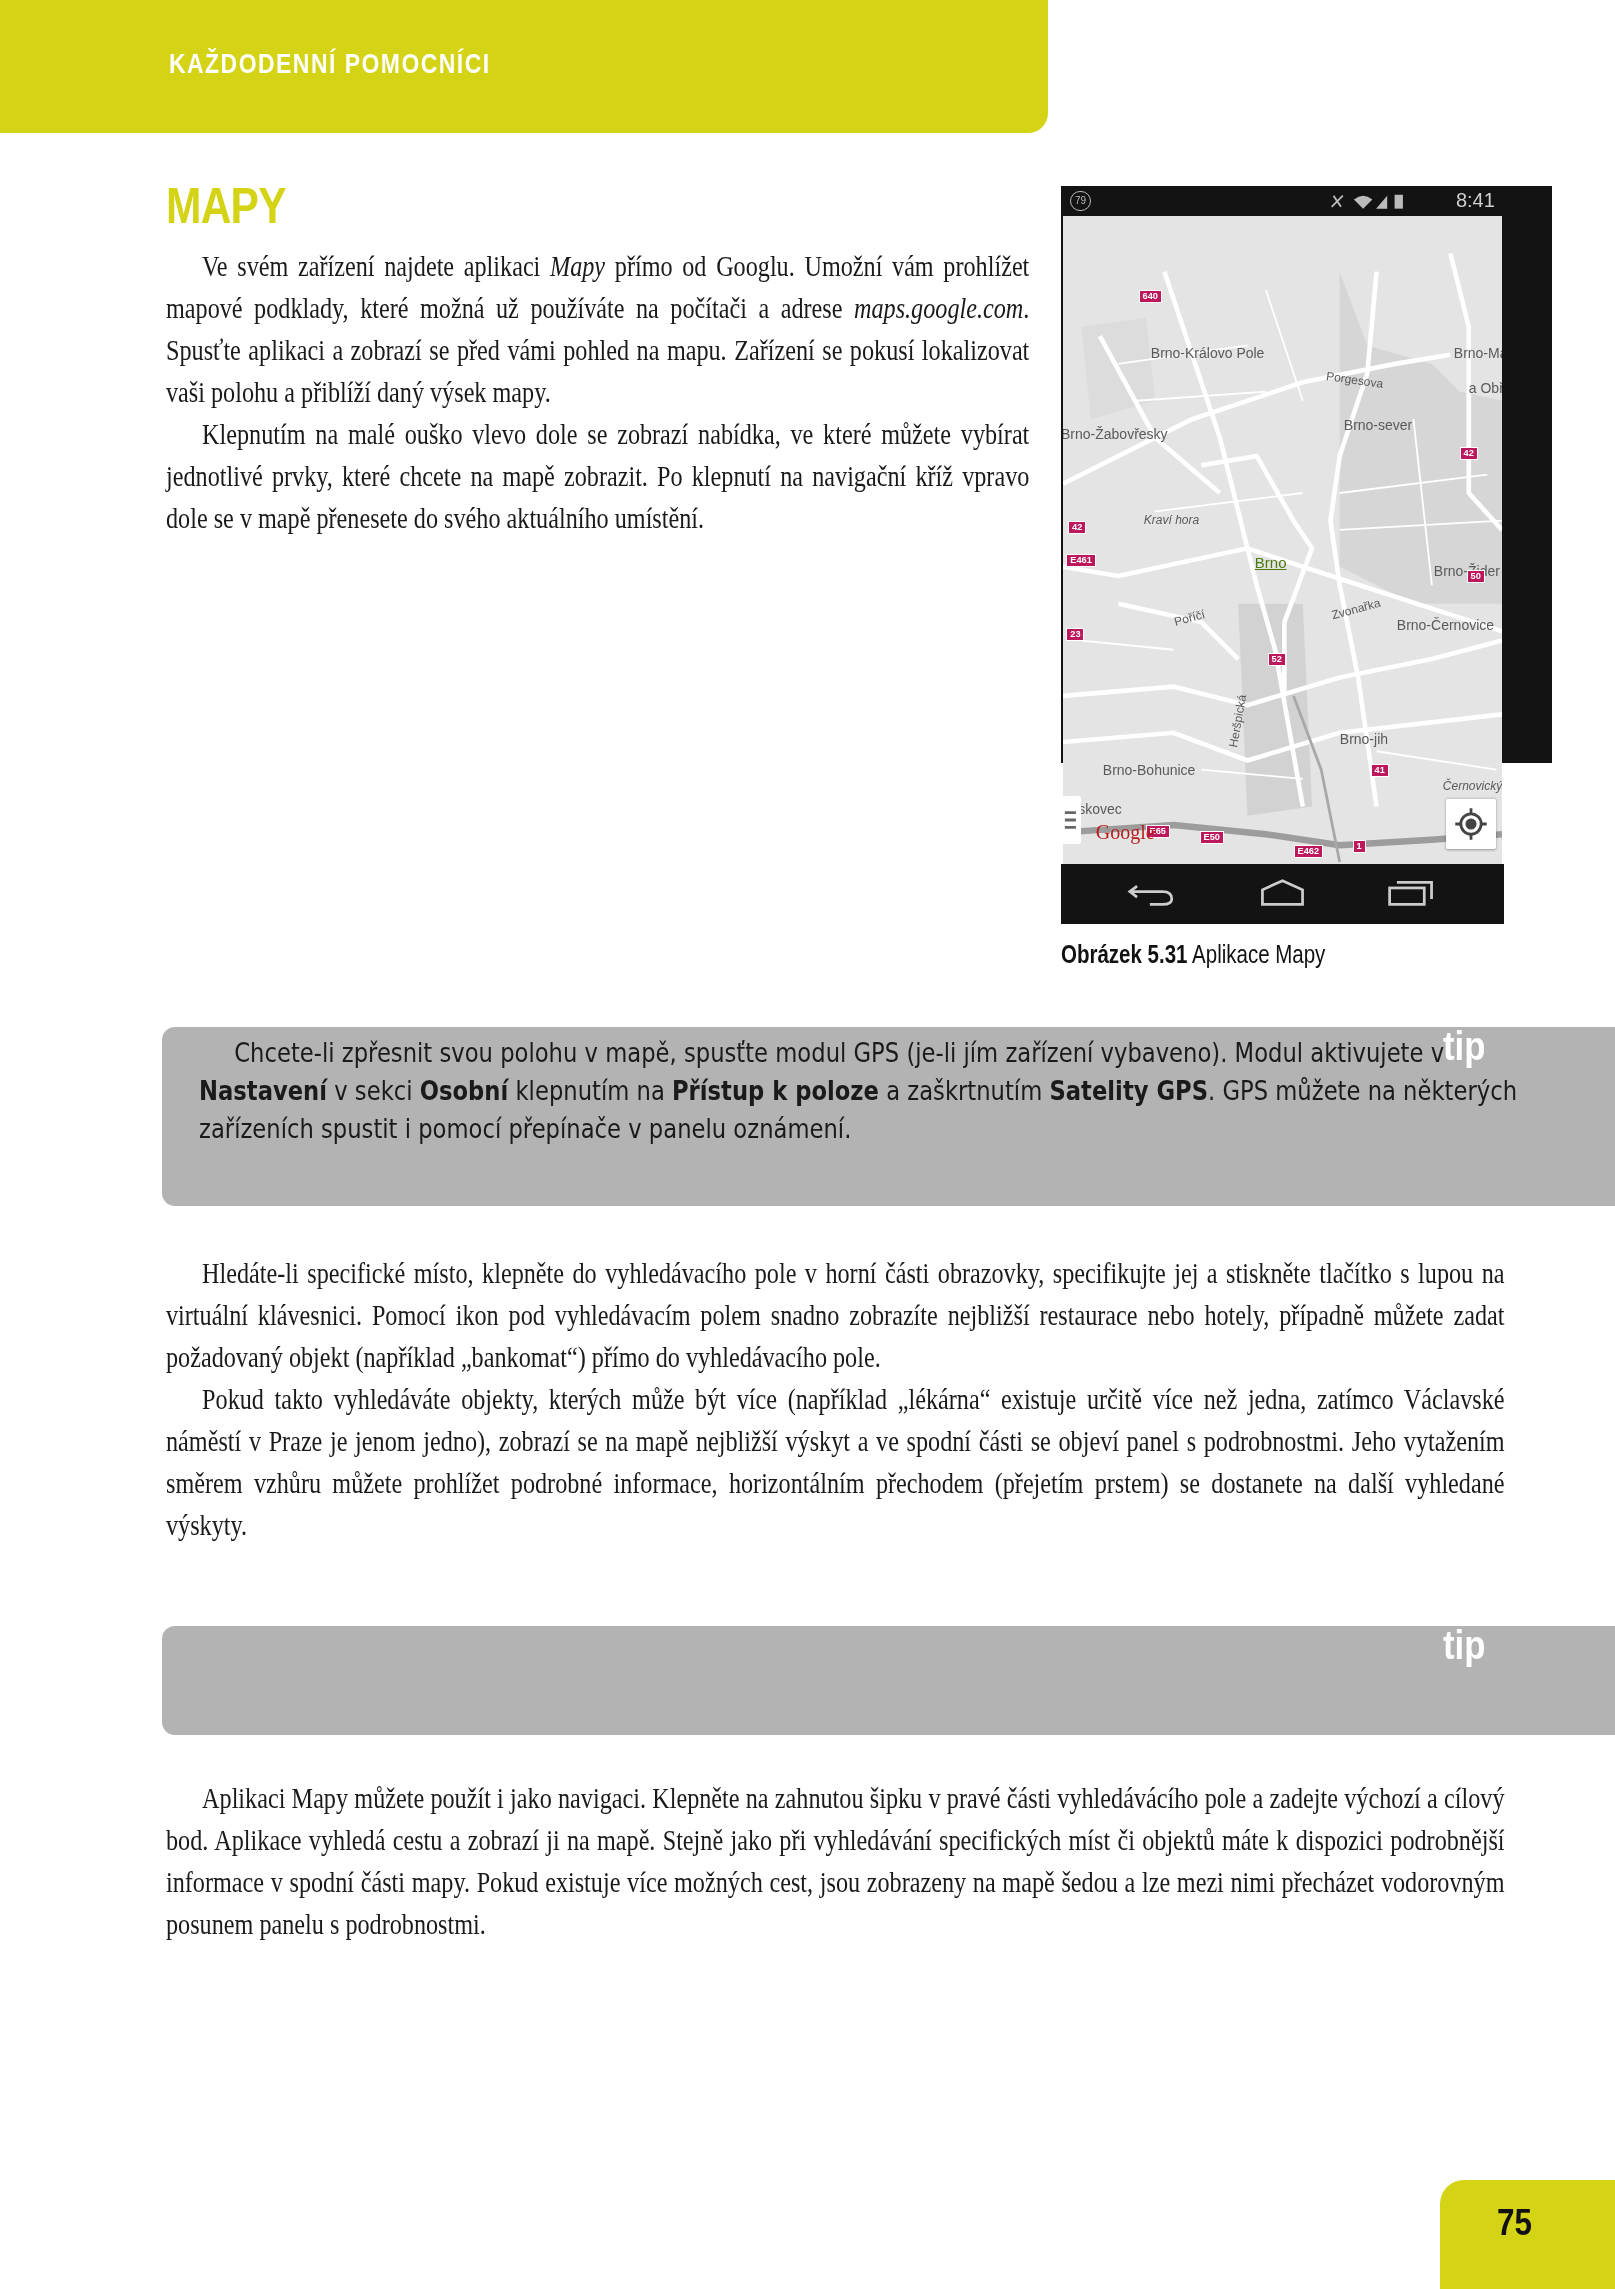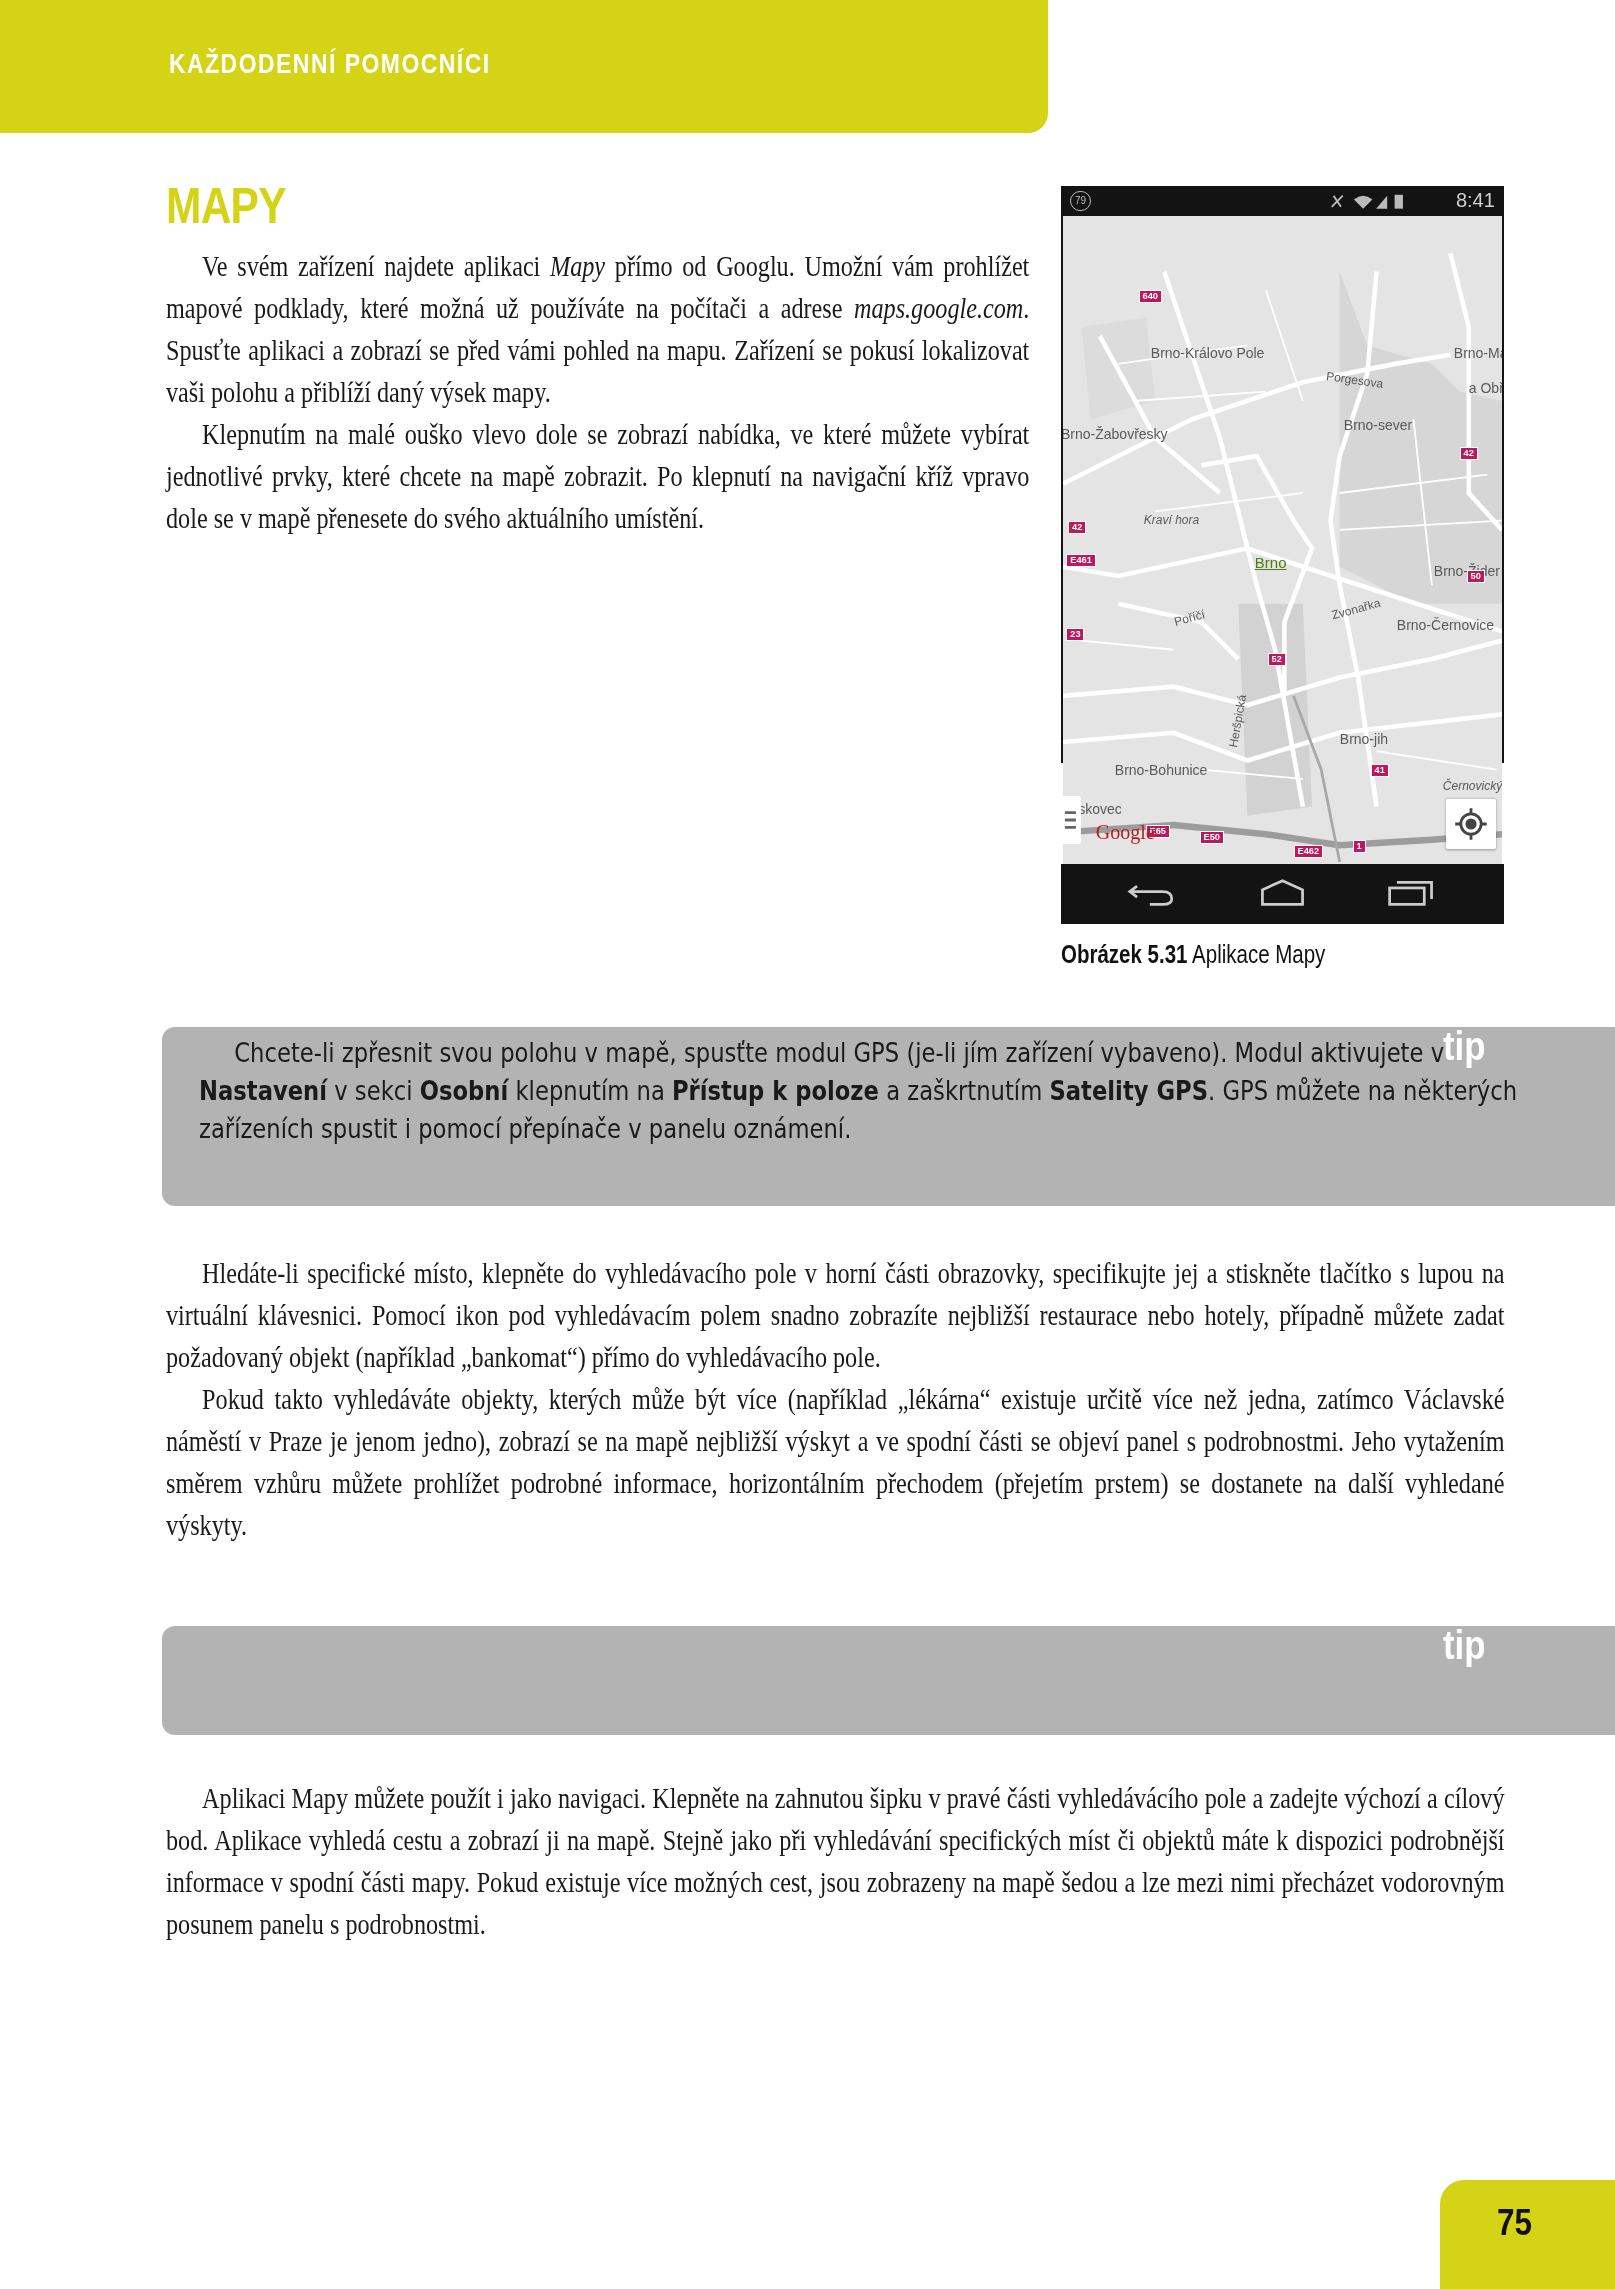--- a/index.html
+++ b/index.html
@@ -3,21 +3,21 @@
 <meta charset="utf-8">
 <style>
   html, body { margin:0; padding:0; }
   body { width:1615px; height:2290px; position:relative; background:#ffffff; overflow:hidden; font-family:"Liberation Serif", serif; color:#1a1a1a; }
   .header-band { position:absolute; left:0; top:0; width:1048px; height:133px; background:#d4d315; border-bottom-right-radius:20px; }
   .header-title { position:absolute; left:169px; top:48px; font-family:"Liberation Sans", sans-serif; font-weight:bold; font-size:28px; color:#ffffff; letter-spacing:1.8px; transform:scaleX(0.82); transform-origin:left center; }
   .section-title { position:absolute; left:166px; top:177px; font-family:"Liberation Sans", sans-serif; font-weight:bold; font-size:50px; color:#d4d315; letter-spacing:-0.9px; transform:scaleX(0.85); transform-origin:left top; }
   .intro { position:absolute; left:166px; top:245px; width:863px; font-size:29.5px; line-height:42px; }
   .para { margin:0; text-align:justify; text-indent:44px; }
   .serif-cond { display:block; transform:scaleX(0.82); transform-origin:left top; width:122%; }
-  .phone { position:absolute; left:1061px; top:186px; width:443px; height:577px; background:#131313; }
+  .phone { position:absolute; left:1061px; top:186px; width:443px; height:577px; background:#131313;padding-left:48px; }
   .statusbar { position:absolute; left:0; top:0; width:443px; height:29.5px; color:#cfcfcf; font-family:"Liberation Sans", sans-serif; }
   .status-notif { position:absolute; left:9.2px; top:4.6px; width:18.5px; height:18.5px; border:1.8px solid #bbb; border-radius:50%; font-size:10px; text-align:center; line-height:18.5px; color:#bbb; }
   .status-icons { position:absolute; right:65px; top:5.5px; font-size:14.8px; color:#cfcfcf; letter-spacing:2.8px; }
   .status-time { position:absolute; right:9.2px; top:2.8px; font-size:20px; color:#cfcfcf; }
   .map { position:absolute; left:1.8px; top:29.5px; width:439px; height:649px; background:#e6e6e6; overflow:hidden; }
   .searchbar { position:absolute; left:11px; top:11px; width:423px; height:51px; background:#fff; box-shadow:0 0.9px 2.8px rgba(0,0,0,.35); }
   .search-icon { position:absolute; left:14.8px; top:13px; width:24px; height:24px; }
   .search-placeholder { position:absolute; left:46px; top:13px; font-family:"Liberation Sans", sans-serif; font-size:20px; color:#a0a0a0; }
   .directions-icon { position:absolute; right:83px; top:13px; width:26px; height:26px; }
   .sb-divider { position:absolute; right:60px; top:9.2px; width:0.9px; height:31px; background:#ddd; }
@@ -108,21 +108,21 @@
     <span class="map-label" style="left:281px;top:201px;">Brno-sever</span>
     <span class="map-label" style="left:-1.8px;top:210px;">Brno-Žabovřesky</span>
     <span class="map-label ital" style="left:81px;top:297px;font-size:12px;">Kraví hora</span>
     <span class="map-label big" style="left:192px;top:338px;">Brno</span>
     <span class="map-label" style="left:371px;top:347px;">Brno-Žider</span>
     <span class="map-label" style="left:111px;top:395px;font-size:12px;transform:rotate(-15deg);">Poříčí</span>
     <span class="map-label" style="left:268px;top:386px;font-size:12px;transform:rotate(-15deg);">Zvonařka</span>
     <span class="map-label" style="left:334px;top:401px;">Brno-Černovice</span>
     <span class="map-label" style="left:148px;top:498px;font-size:12px;transform:rotate(-80deg);">Heršpická</span>
     <span class="map-label" style="left:277px;top:515px;">Brno-jih</span>
-    <span class="map-label" style="left:52px;top:546px;">Brno-Bohunice</span>
+    <span class="map-label" style="left:40px;top:546px;">Brno-Bohunice</span>
     <span class="map-label ital" style="left:380px;top:563px;font-size:12px;">Černovický h</span>
     <span class="map-label" style="left:3.7px;top:585px;">Lískovec</span>
 
     <span class="road-shield" style="left:76px;top:74px;">640</span>
     <span class="road-shield" style="left:397px;top:231px;">42</span>
     <span class="road-shield" style="left:5.5px;top:305px;">42</span>
     <span class="road-shield" style="left:3.7px;top:338px;">E461</span>
     <span class="road-shield" style="left:3.7px;top:412px;">23</span>
     <span class="road-shield" style="left:205px;top:437px;">52</span>
     <span class="road-shield" style="left:404px;top:354px;">50</span>

